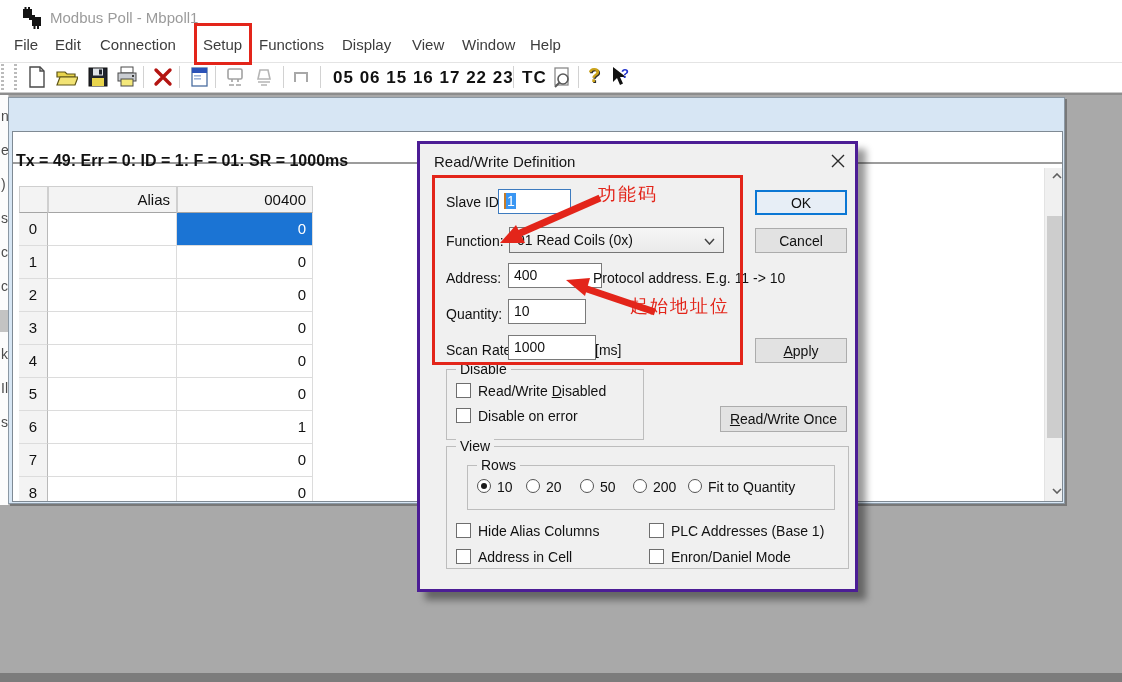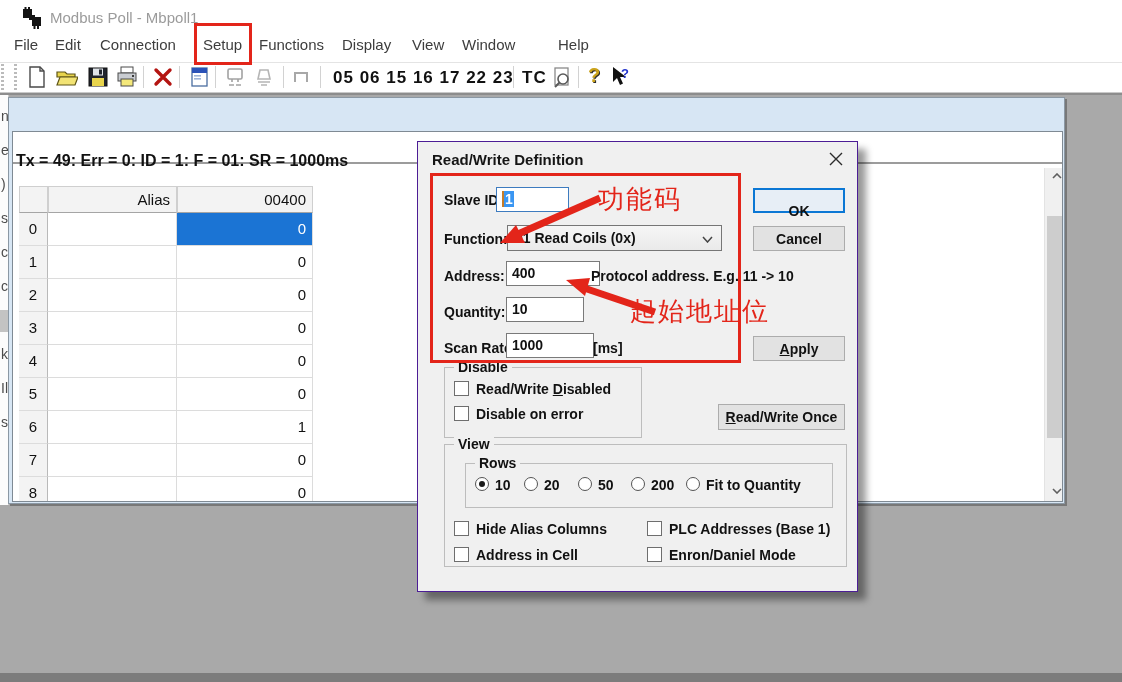--- a/index.html
+++ b/index.html
@@ -35,34 +35,34 @@
   .ghead{height:27px;background:#f3f3f3;border:1px solid #cfcfcf;border-bottom:1px solid #a5a5a5;font-size:15px;color:#111;text-align:right;padding:4px 6px 0 0;}
   .gc{height:33px;font-size:15px;color:#111;border-bottom:1px solid #dcdcdc;border-right:1px solid #dcdcdc;background:#fff;padding-top:7px;}
   .grhdr{background:#f3f3f3;border-right:1px solid #b9b9b9;text-align:center;padding-right:0;}
   .gval{text-align:right;padding-right:6px;}
   .gsel{background:#1b74d4;color:#fff;}
   
   .sbar{left:1031px;top:2px;width:24px;height:333px;background:#f0f0f0;border-left:1px solid #e3e3e3;}
   .sthumb{left:2px;width:20px;background:#cdcdcd;}
   .sarrow{left:0;width:24px;height:18px;color:#5f5f5f;text-align:center;font-size:11px;padding-top:3px;}
   
-  .dialog{left:417px;top:141px;width:441px;height:451px;background:#f0f0f0;border:1px solid #4c1d95;box-shadow:8px 8px 7px rgba(0,0,0,.4);z-index:20;font-weight:bold;}
+  .dialog{left:417px;top:141px;width:441px;height:451px;background:#f0f0f0;border:3px solid #4c1d95;box-shadow:8px 8px 7px rgba(0,0,0,.4);z-index:20;}
   .dlgtitle{font-size:15px;color:#151515;}
   .dlglabel{font-size:14px;color:#111;}
   .txt{background:#fff;border:1px solid #7a7a7a;font-size:14px;color:#111;padding:3px 0 0 5px;}
   .combo{background:linear-gradient(#f6f6f6,#eaeaea);border:1px solid #767676;font-size:14px;color:#111;padding:4px 0 0 7px;}
   .btn{background:#e2e2e2;border:1px solid #acacac;font-size:14px;color:#111;text-align:center;padding-top:4px;cursor:default;}
-  .btnfocus{background:#e7eef6;border:2px solid #0b77d4;padding-top:13px;}
+  .btnfocus{background:#e7eef6;border:2px solid #0b77d4;padding-top:3px;}
   .grp{border:1px solid #bdbdbd;background:transparent;}
   .grplegend{position:absolute;top:-9px;left:9px;background:#f0f0f0;padding:0 4px;font-size:14px;color:#111;}
   .cbox{width:15px;height:15px;background:#fff;border:1px solid #6e6e6e;}
   .rad{width:14px;height:14px;background:#fff;border:1px solid #545454;border-radius:50%;}
   .raddot{position:absolute;left:3px;top:3px;width:6px;height:6px;border-radius:50%;background:#1a1a1a;}
   .u{text-decoration:underline;}
-  .annot-cjk{font-size:26px;color:#e3251a;z-index:45;letter-spacing:2px;}
+  .annot-cjk{font-size:18px;color:#e3251a;z-index:45;letter-spacing:2px;}
   .bottomstrip{left:0;top:673px;width:1122px;height:9px;background:#7c7c7c;}
   svg{display:block;}
 </style>
 </head>
 <body>
 
 <div id="root">
 
   <div class="abs topchrome">
 
@@ -78,21 +78,21 @@
     <span class="abs apptitle" style="left:50px;top:9px">Modbus Poll - Mbpoll1</span>
 
     <span class="abs menuitem" style="left:14px">File</span>
     <span class="abs menuitem" style="left:55px">Edit</span>
     <span class="abs menuitem" style="left:100px">Connection</span>
     <span class="abs menuitem" style="left:203px">Setup</span>
     <span class="abs menuitem" style="left:259px">Functions</span>
     <span class="abs menuitem" style="left:342px">Display</span>
     <span class="abs menuitem" style="left:412px">View</span>
     <span class="abs menuitem" style="left:462px">Window</span>
-    <span class="abs menuitem" style="left:558px">Help</span>
+    <span class="abs menuitem" style="left:530px">Help</span>
 
     <div class="abs redbox" style="left:194px;top:23px;width:58px;height:42px"></div>
 
     <div class="abs toolbar"></div>
     <div class="abs grip" style="left:1px"></div>
     <div class="abs grip" style="left:14px"></div>
 
     <svg class="abs ticon" style="left:26px" viewBox="0 0 22 22">
       <path d="M4 1 h10 l4 4 v16 h-14 z" fill="#fff" stroke="#4a4a4a" stroke-width="1.4"></path>
         <path d="M14 1 v4 h4" fill="none" stroke="#4a4a4a" stroke-width="1.4"></path>

